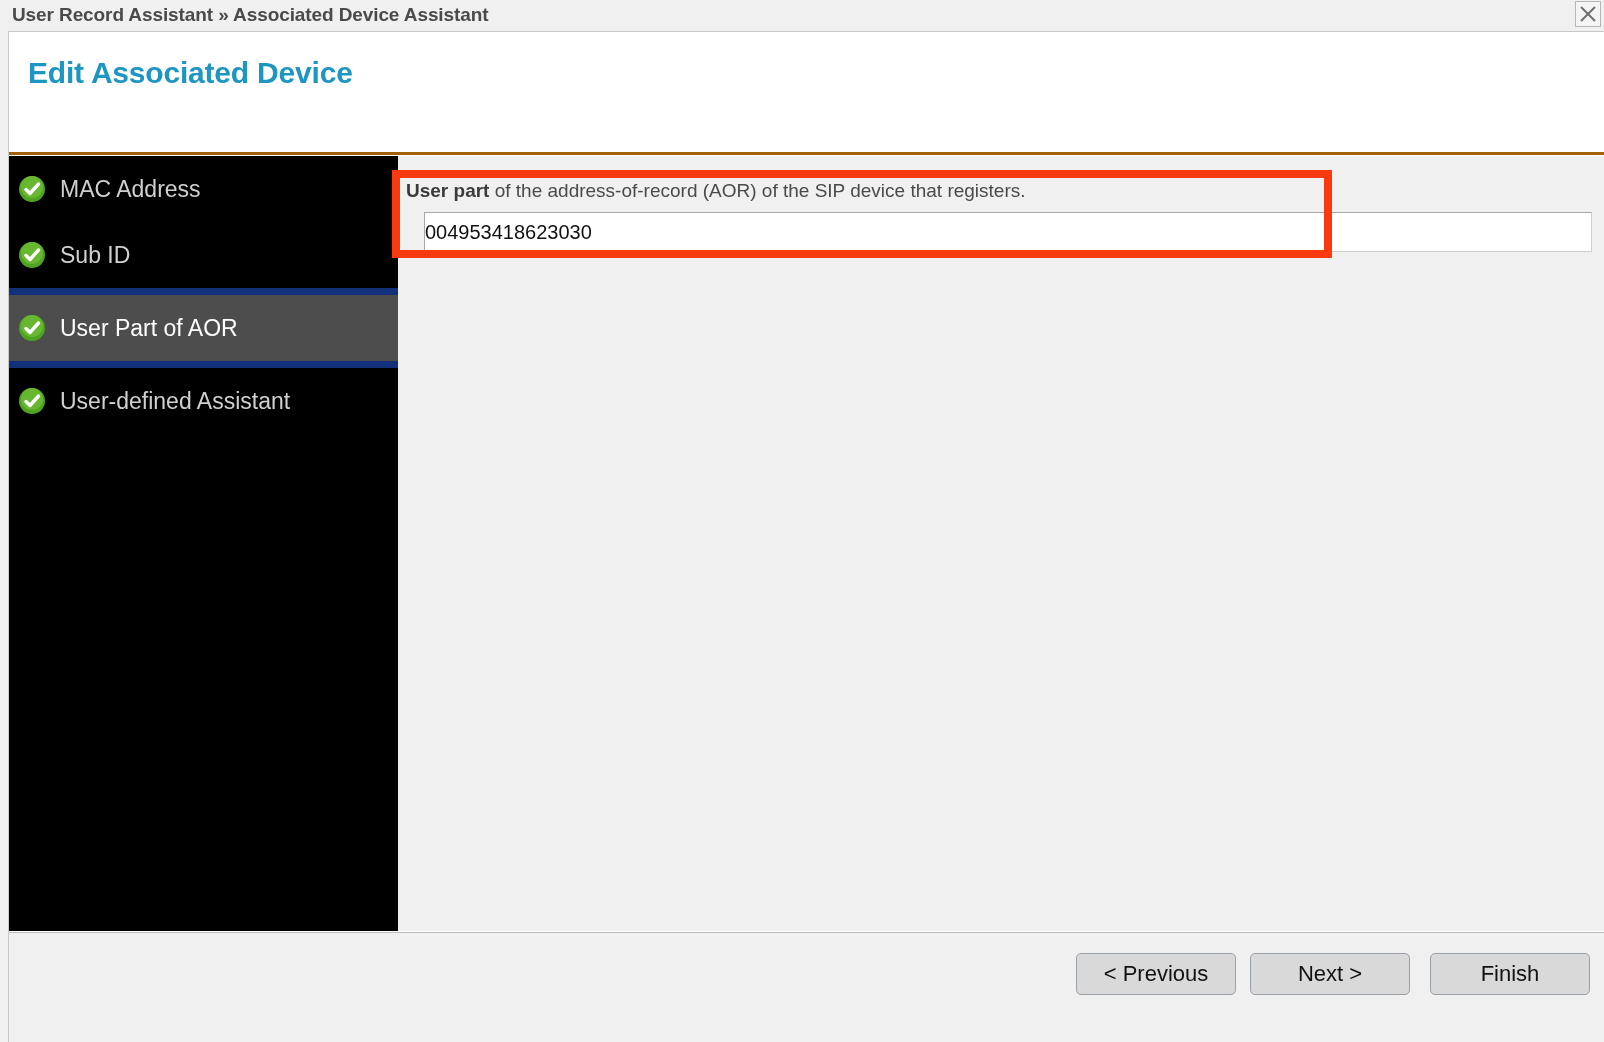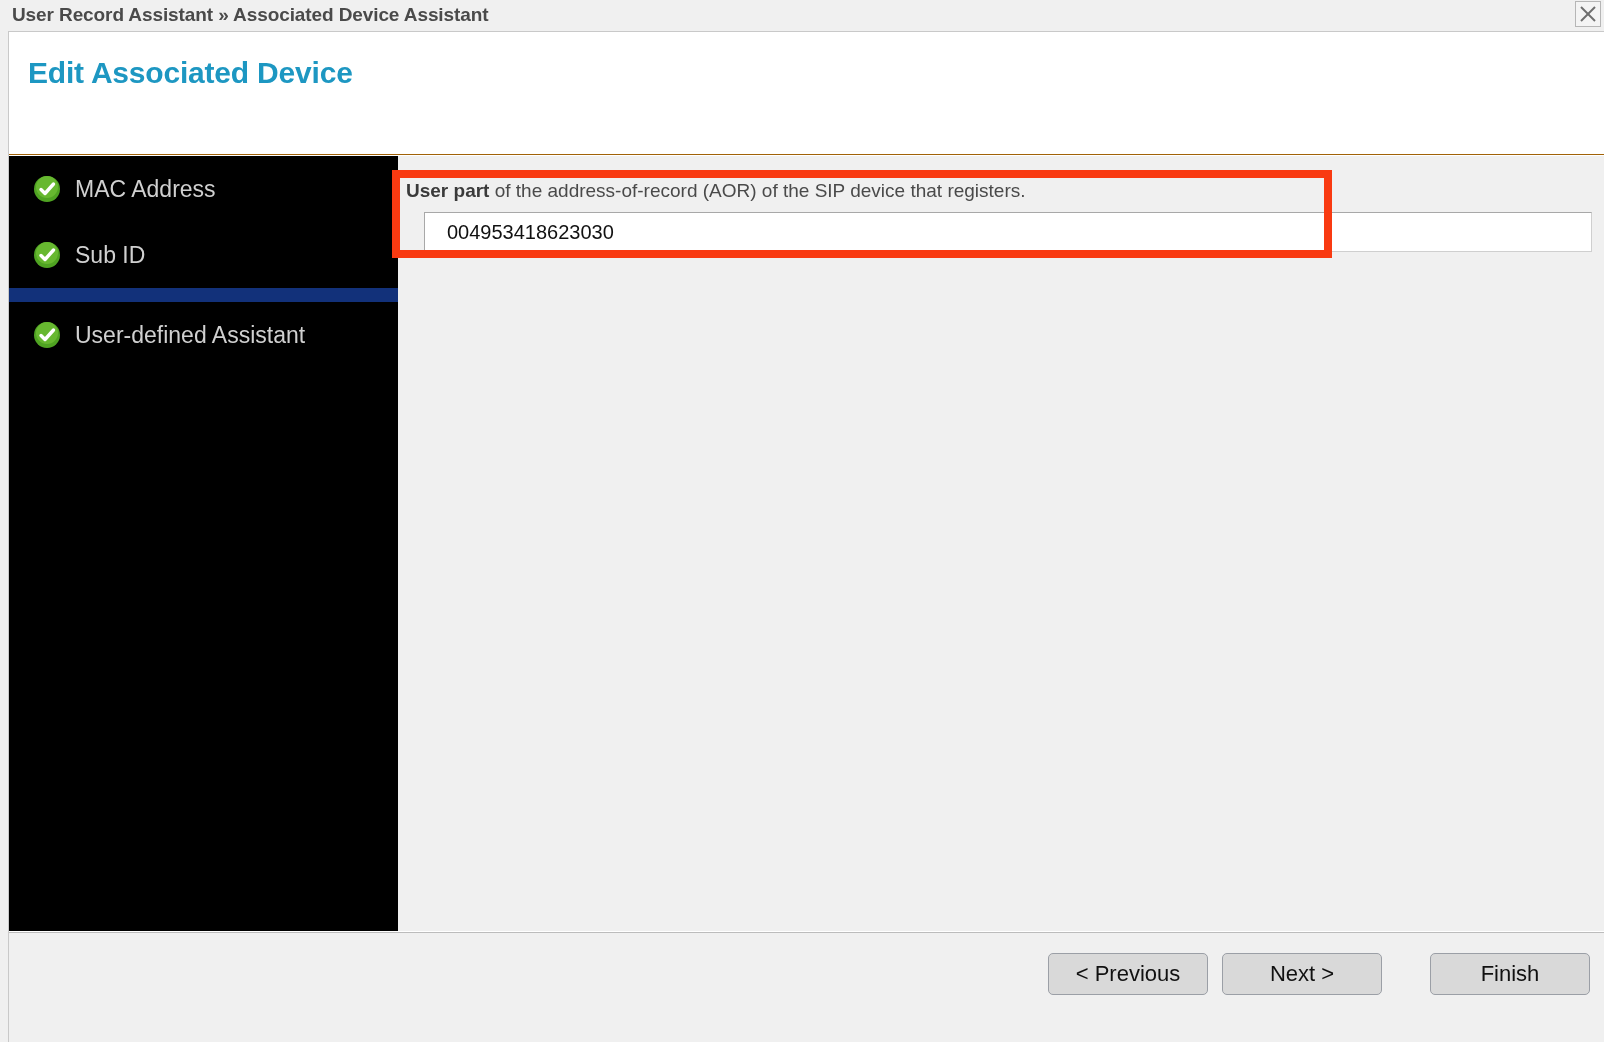--- a/index.html
+++ b/index.html
@@ -70,21 +70,21 @@
     box-sizing: border-box;
   }
 
   
   .header {
     position: absolute;
     left: 0; top: 0;
     width: 1595px;
     height: 123px;
     background: #ffffff;
-    border-bottom: 1px solid #a16207;
+    border-bottom: 3px solid #a16207;
     box-sizing: border-box;
   }
   .page-title {
     position: absolute;
     left: 19px;
     top: 24px;
     font-size: 30px;
     font-weight: bold;
     color: #1d97c2;
     letter-spacing: -0.2px;
@@ -108,21 +108,21 @@
     width: 389px;
     height: 775px;
     background: #000000;
     overflow: hidden;
   }
   .nav-item {
     position: relative;
     height: 66px;
     display: flex;
     align-items: center;
-    padding-left: 24px;
+    padding-left: 9px;
     box-sizing: border-box;
     background: #000000;
     cursor: pointer;
     text-align: center;
   }
   .nav-item.selected {
     background: #4d4d4d;
   }
   .nav-sep {
     height: 7px;
@@ -170,21 +170,21 @@
     width: 1168px;
     height: 40px;
     background: #ffffff;
     border: 1px solid #a8a8a8;
     border-right-color: #cfcfcf;
     border-bottom-color: #cfcfcf;
     box-sizing: border-box;
     font-family: "Liberation Sans", sans-serif;
     font-size: 20px;
     color: #111111;
-    padding: 0 22px;
+    padding: 0 0;
     outline: none;
   }
 
   
   .red-highlight {
     position: absolute;
     left: 392px;
     top: 170px;
     width: 940px;
     height: 88px;
@@ -219,21 +219,21 @@
     border: 1px solid #9b9fa6;
     border-radius: 5px;
     font-family: "Liberation Sans", sans-serif;
     font-size: 22px;
     color: #111111;
     cursor: pointer;
     padding: 0 14px;
     box-sizing: border-box;
   }
   .btn + .btn { margin-left: 14px; }
-  .btn.gap { margin-left: 48px; }
+  .btn.gap { margin-left: 20px; }
 </style>
 </head>
 <body>
 
 <div id="app">
 
   <div class="titlebar">
     <div class="titlebar-text">User Record Assistant » Associated Device Assistant</div>
     <div class="close-button">
       <span>
@@ -270,20 +270,30 @@
             <circle cx="14" cy="14" r="13" fill="#4fa322"></circle>
             <circle cx="14" cy="12" r="11" fill="#67b830"></circle>
             <path d="M8 14.5 L12 18.5 L20.5 9" stroke="#ffffff" stroke-width="3.4" fill="none" stroke-linecap="round" stroke-linejoin="round"></path>
           </svg>
         </span>
         <span class="nav-label">Sub ID</span>
       </div>
 
       <div class="nav-sep"></div>
 
+      <div class="nav-item selected">
+        <span class="check-icon">
+          <svg width="28" height="28" viewBox="0 0 28 28">
+            <circle cx="14" cy="14" r="13" fill="#4fa322"></circle>
+            <circle cx="14" cy="12" r="11" fill="#67b830"></circle>
+            <path d="M8 14.5 L12 18.5 L20.5 9" stroke="#ffffff" stroke-width="3.4" fill="none" stroke-linecap="round" stroke-linejoin="round"></path>
+          </svg>
+        </span>
+        <span class="nav-label">User Part of AOR</span>
+      </div>
 
       <div class="nav-sep"></div>
 
       <div class="nav-item">
         <span class="check-icon">
           <svg width="28" height="28" viewBox="0 0 28 28">
             <circle cx="14" cy="14" r="13" fill="#4fa322"></circle>
             <circle cx="14" cy="12" r="11" fill="#67b830"></circle>
             <path d="M8 14.5 L12 18.5 L20.5 9" stroke="#ffffff" stroke-width="3.4" fill="none" stroke-linecap="round" stroke-linejoin="round"></path>
           </svg>

